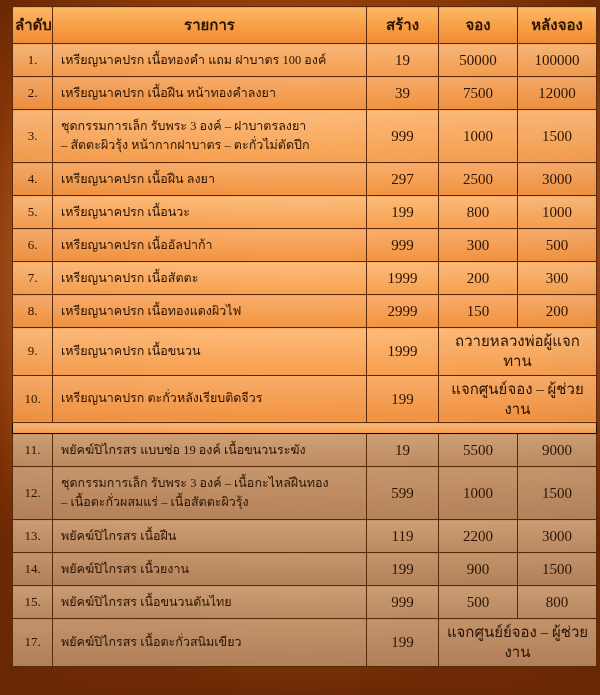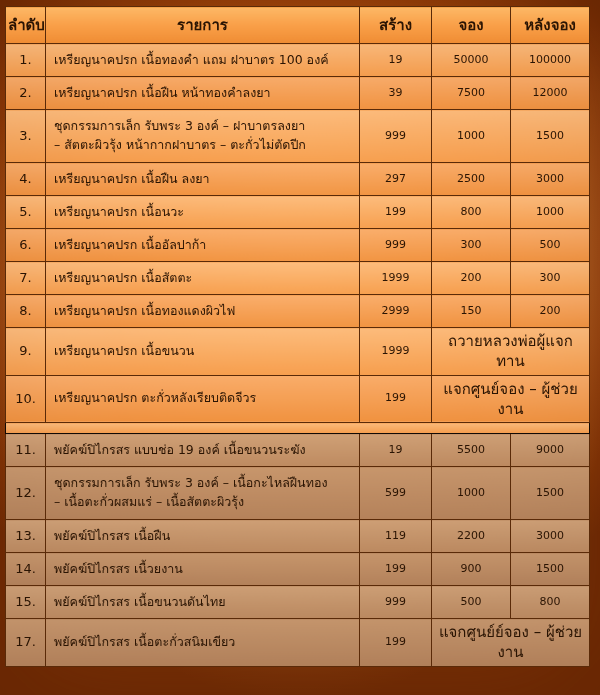--- a/index.html
+++ b/index.html
@@ -25,21 +25,21 @@
       background:radial-gradient(ellipse 45% 60% at 60% 45%, rgba(255,210,140,.7), rgba(255,120,20,0) 70%);
       transform:rotate(7deg);}
   .f3{left:120px;top:-40px;width:380px;height:300px;
       background:radial-gradient(ellipse 50% 55% at 50% 60%, rgba(255,235,190,.55), rgba(255,140,30,0) 70%);}
   .f4{left:60px;bottom:-60px;width:480px;height:260px;
       background:radial-gradient(ellipse 50% 55% at 50% 40%, rgba(255,170,70,.5), rgba(180,60,10,0) 72%);}
   .vig{position:absolute;inset:0;
       box-shadow:inset 0 0 90px 40px rgba(90,30,0,.55);}
 
   .tablewrap{
-    position:absolute;left:5px;top:6px;width:484px;
+    position:absolute;left:12px;top:6px;width:484px;font-family:Liberation Serif, serif;
   }
   table{
     border-collapse:collapse;
     width:584px;
     table-layout:fixed;
   }
   col.c0{width:40px;}
   col.c1{width:314px;}
   col.c2{width:72px;}
   col.c3{width:79px;}
@@ -73,21 +73,21 @@
     background:linear-gradient(180deg, rgba(206,162,122,.95) 0%, rgba(188,140,100,.95) 100%);
   }
   .sec-b tr:nth-child(even) td{
     background:linear-gradient(180deg, rgba(198,152,112,.95) 0%, rgba(180,132,94,.95) 100%);
   }
   td.item{
     text-align:left;
     padding-left:8px;
     font-size:12.5px;
   }
-  td.num{font-size:11px;}
+  td.num{font-size:15px;}
   td.idx{font-size:13px;font-weight:normal;}
   td.span{font-size:15px;}
   .divider{
     height:10px;
     background:#120a05;
     border:1px solid #120a05;
     padding:0;
   }
   .twoline{line-height:1.5;margin-left:17px;}
 </style>

